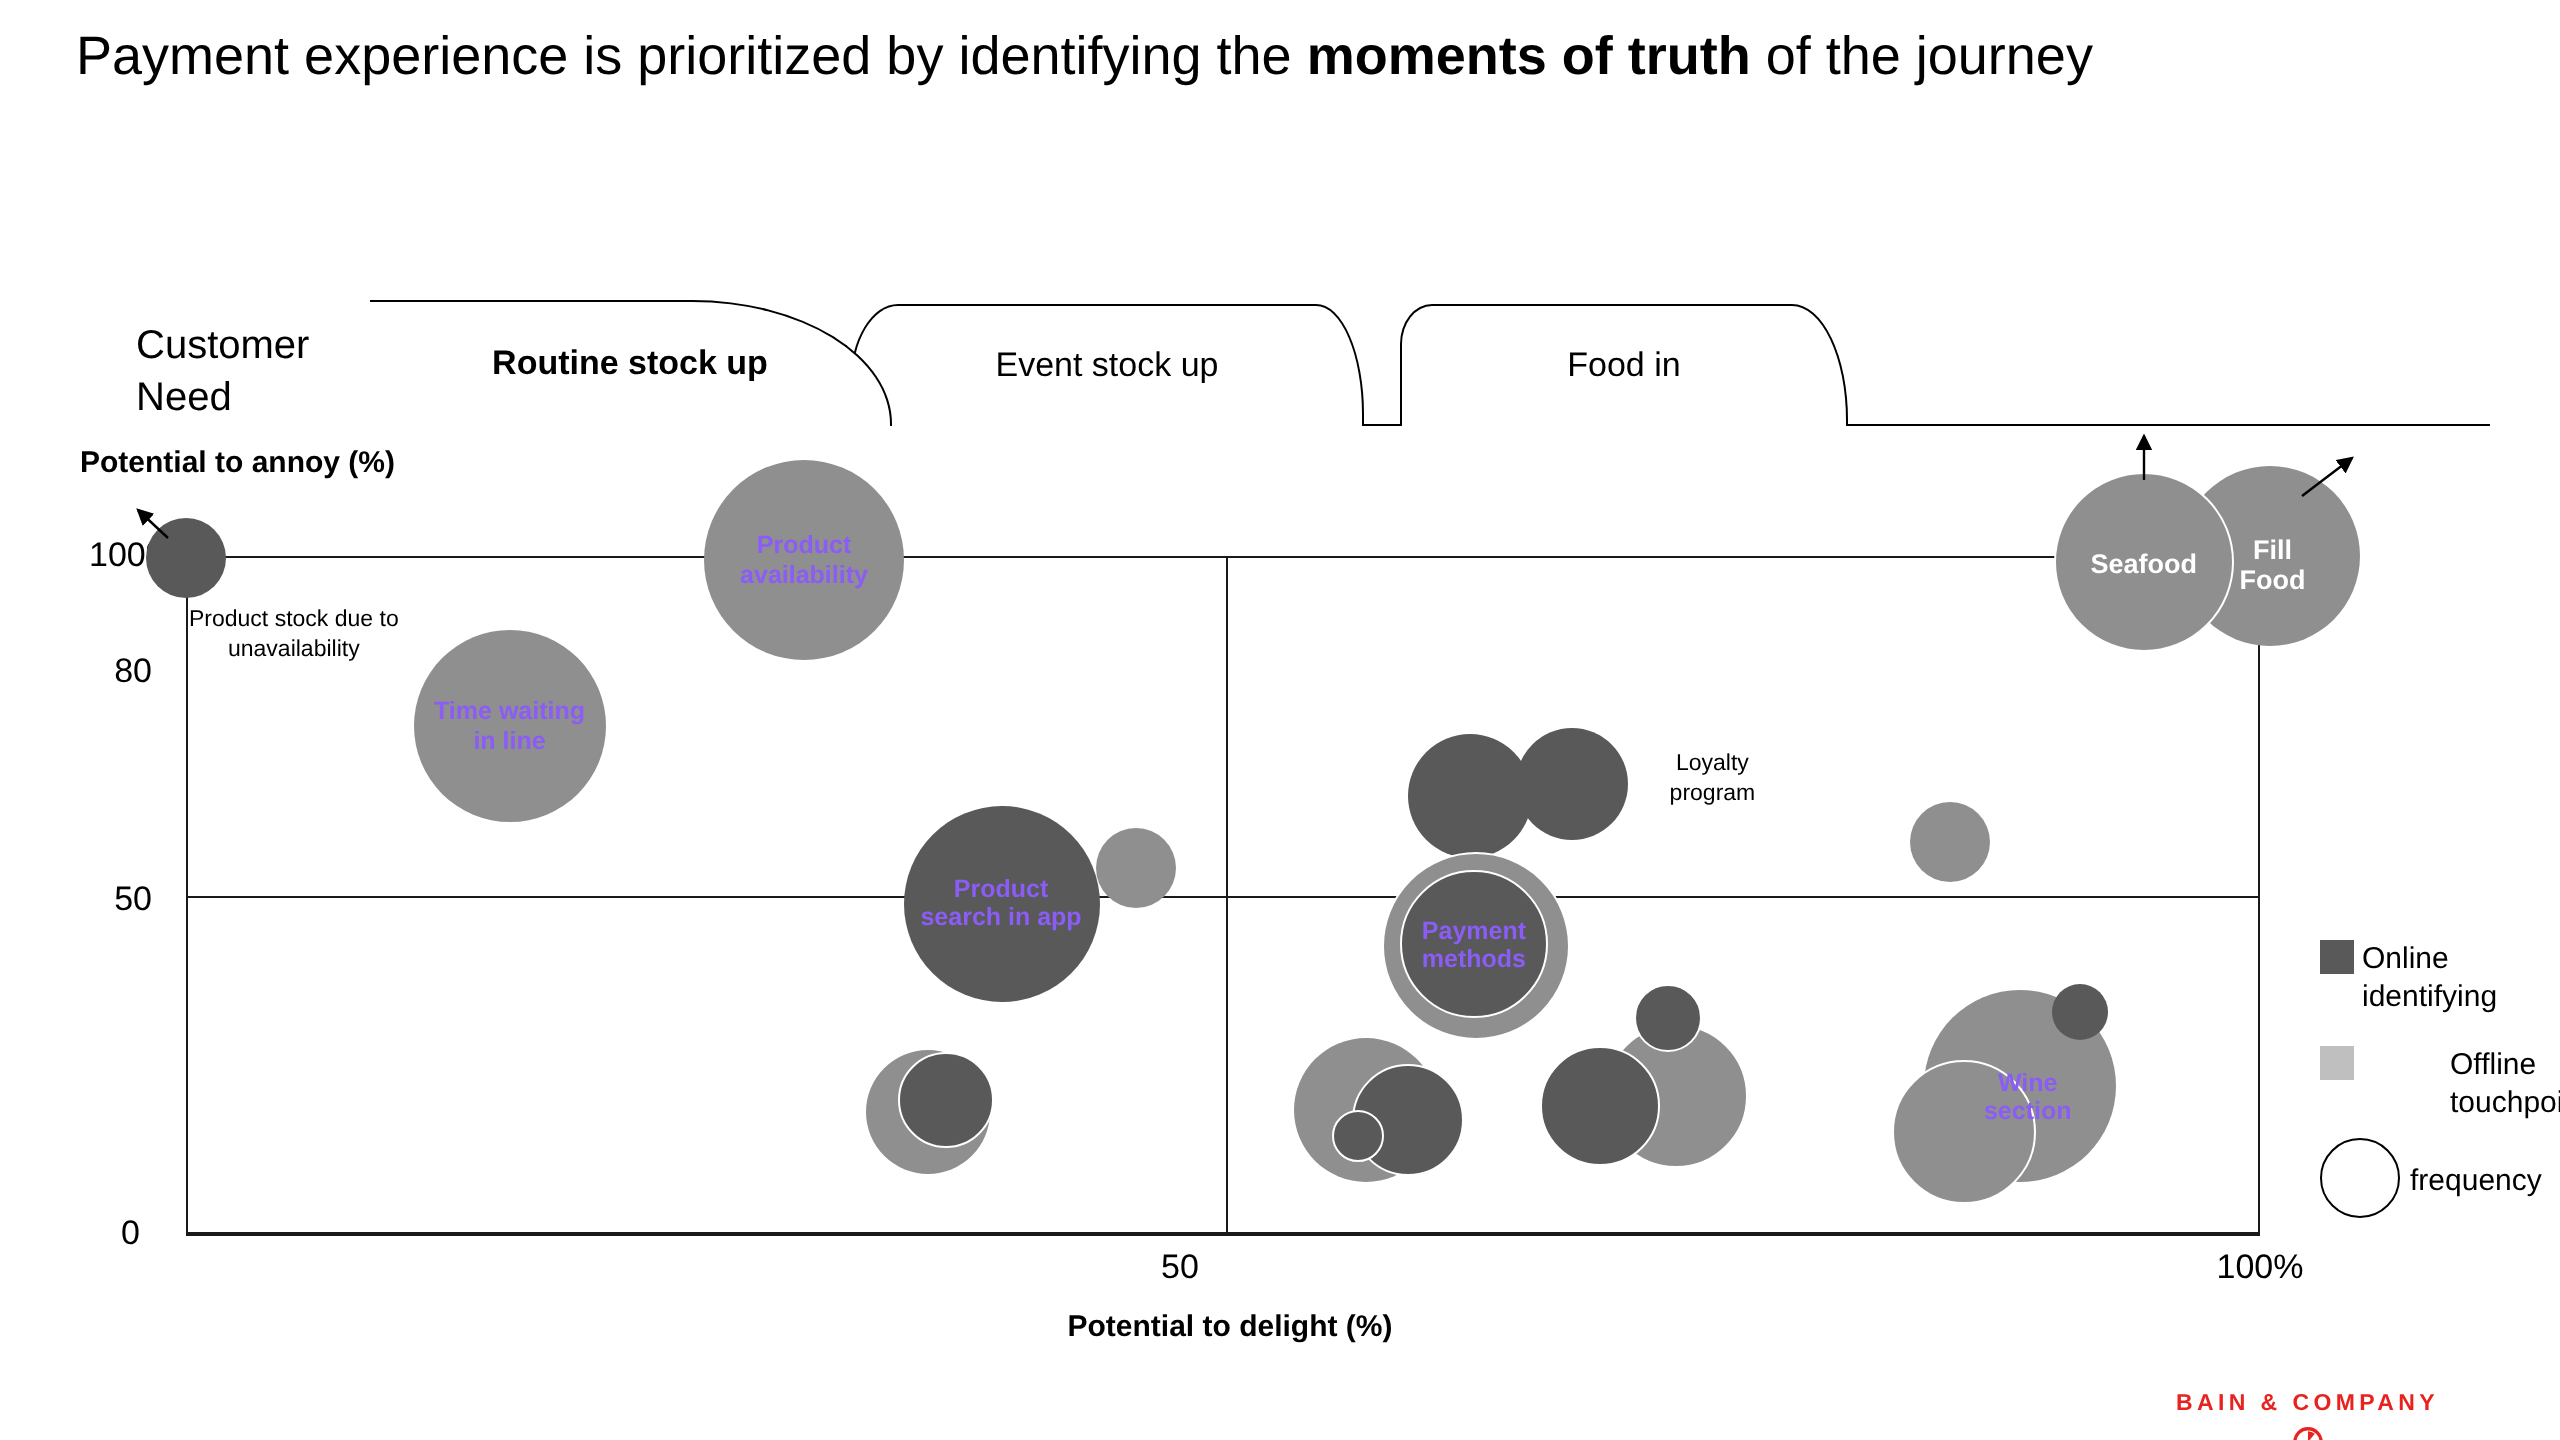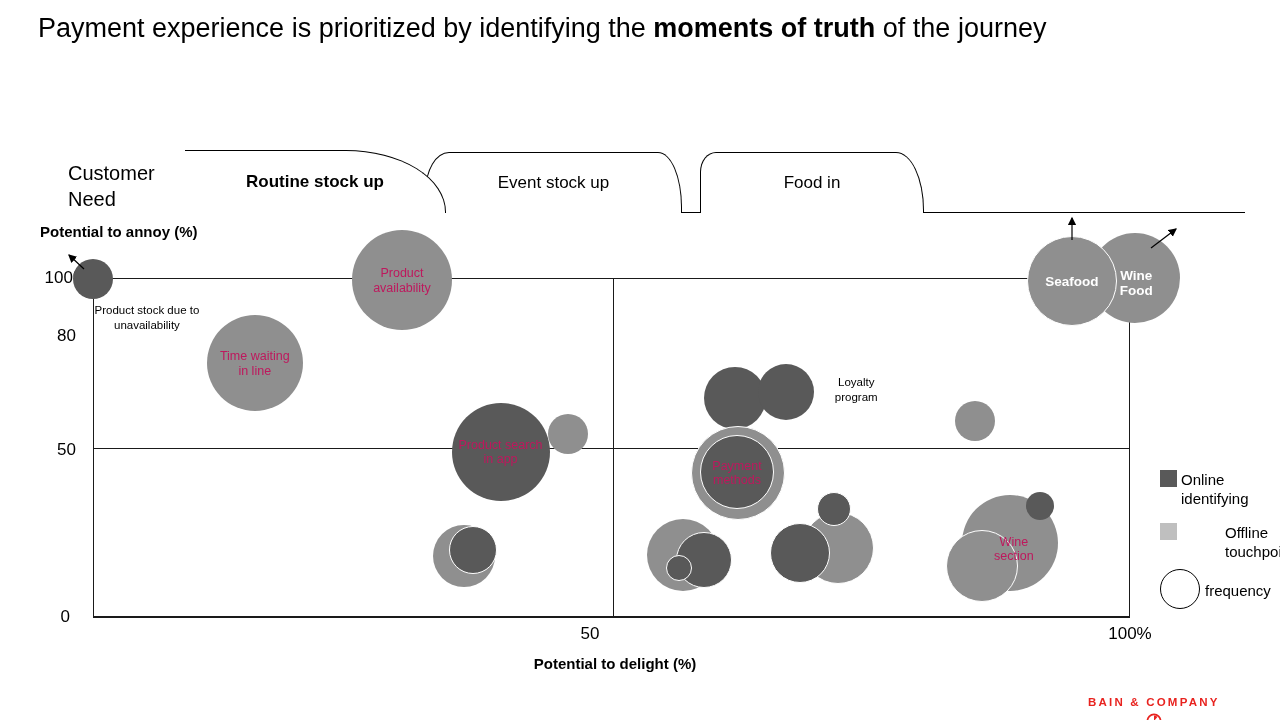--- a/index.html
+++ b/index.html
@@ -27,21 +27,21 @@
   .tick{font-size:17px;}
   .tick.right{text-align:right;}
   
   .hline,.vline{background:#1a1a1a;}
   
   .bubble{position:absolute;border-radius:50%;box-sizing:border-box;}
   .bubble.online{background:#595959;}
   .bubble.offline{background:#8f8f8f;}
   .bubble.stroked{border:1.5px solid #ffffff;}
   .chart-label{position:absolute;transform:translate(-50%,-50%);text-align:center;z-index:6;}
-  .chart-label.bubble-txt{color:#be185d;font-weight:normal;font-size:12.5px;line-height:14.5px;}
+  .chart-label.bubble-txt{color:#8b5cf6;font-weight:bold;font-size:12.5px;line-height:14.5px;}
   .chart-label.bubble-lg{color:#fff;font-weight:bold;font-size:13.5px;line-height:15.5px;}
   .chart-label.note{color:#000;font-size:11.5px;line-height:15px;}
   
   .legend-sq{width:17px;height:17px;}
   .legend-txt{font-size:15px;line-height:19px;width:100px;}
   .legend-circle{width:38px;height:38px;border:1.6px solid #000;border-radius:50%;background:#fff;}
   
   .brand{left:1088px;top:696px;display:flex;align-items:center;gap:5px;flex-direction:column;}
   .brand-name{font-size:11.5px;font-weight:bold;letter-spacing:2.2px;}
   svg.overlay{position:absolute;left:0;top:0;z-index:5;pointer-events:none;}
@@ -107,21 +107,21 @@
     <div class="bubble online" style="left: 1025.78px; top: 492.147px; height: 28px; width: 28px;"></div>
     <div class="bubble offline stroked" style="left: 945.709px; top: 530.15px; height: 72px; width: 72px;"></div>
     <div class="chart-label bubble-txt" style="left: 402.026px; top: 280.034px; width: 90px;">Product availability</div>
     <div class="chart-label note" style="left: 146.924px; top: 318.002px; width: 118px;">Product stock due to unavailability</div>
     <div class="chart-label bubble-txt" style="left: 254.772px; top: 363.089px; width: 80px;">Time waiting in line</div>
     <div class="chart-label bubble-txt" style="left: 500.541px; top: 451.907px; width: 85px;">Product search in app</div>
     <div class="chart-label note" style="left: 856.232px; top: 389.87px; width: 70px;">Loyalty program</div>
     <div class="chart-label bubble-txt" style="left: 736.977px; top: 472.586px; width: 85px;">Payment methods</div>
     <div class="chart-label bubble-txt" style="left: 1013.86px; top: 548.861px; width: 64px;">Wine section</div>
     <div class="chart-label bubble-lg" style="left: 1071.93px; top: 281.729px; width: 90px;">Seafood</div>
-    <div class="chart-label bubble-lg" style="left: 1136.22px; top: 282.746px; width: 56px;">Wine Food</div>
+    <div class="chart-label bubble-lg" style="left: 1136.22px; top: 282.746px; width: 56px;">Fill Food</div>
   </div>
 
 <svg class="overlay" width="1280" height="720">
   <defs>
     <marker id="ah" markerWidth="9" markerHeight="9" refX="6" refY="3.5" orient="auto">
       <path d="M0,0 L7,3.5 L0,7 Z" fill="#000"></path>
     </marker>
   </defs>
   <g id="arrow-group">
       <line x1="84" y1="269" x2="69" y2="255" stroke="#000" stroke-width="1.2" marker-end="url(#ah)"></line>

